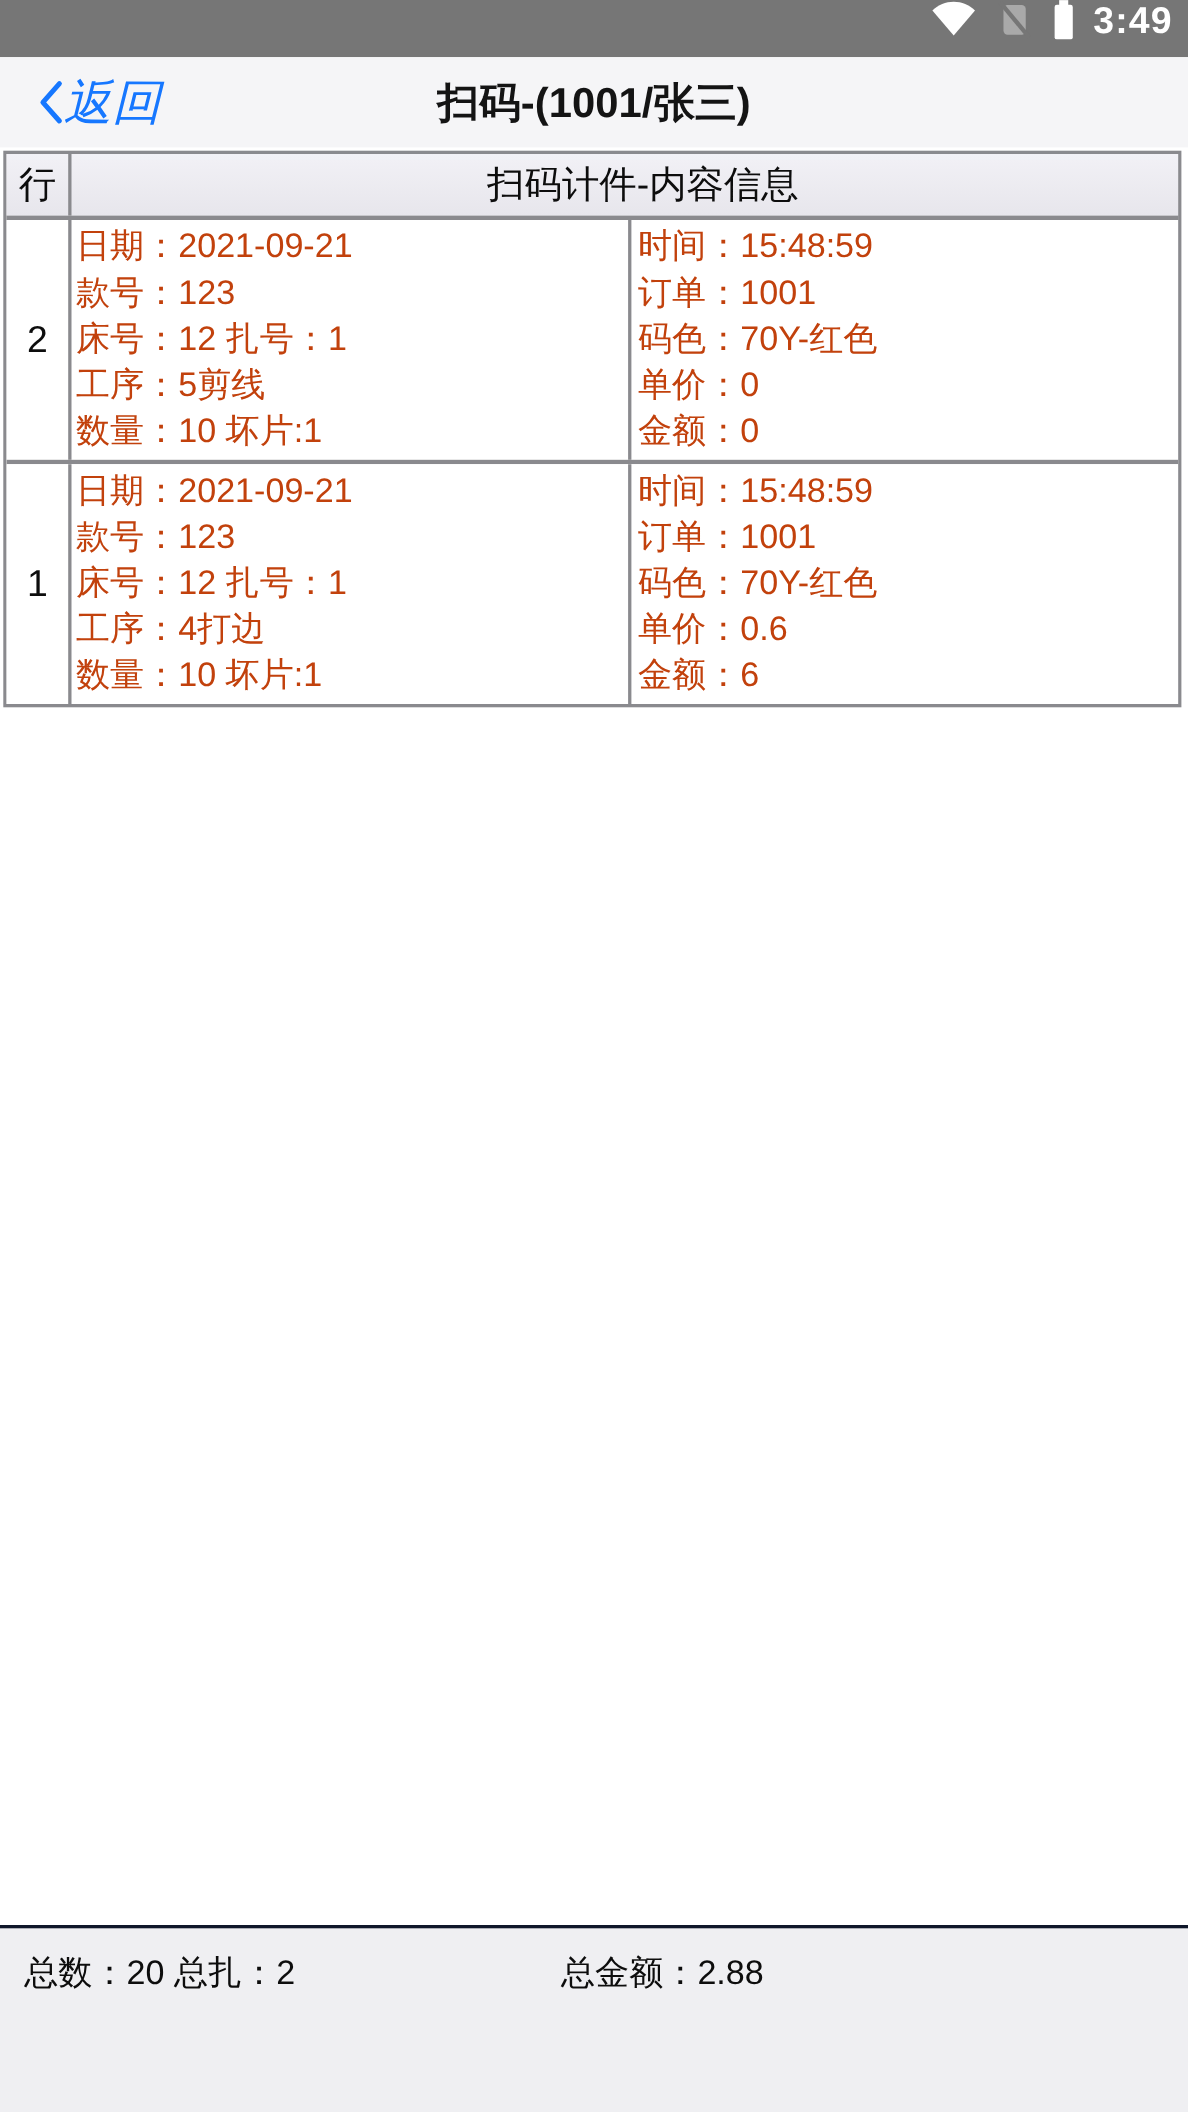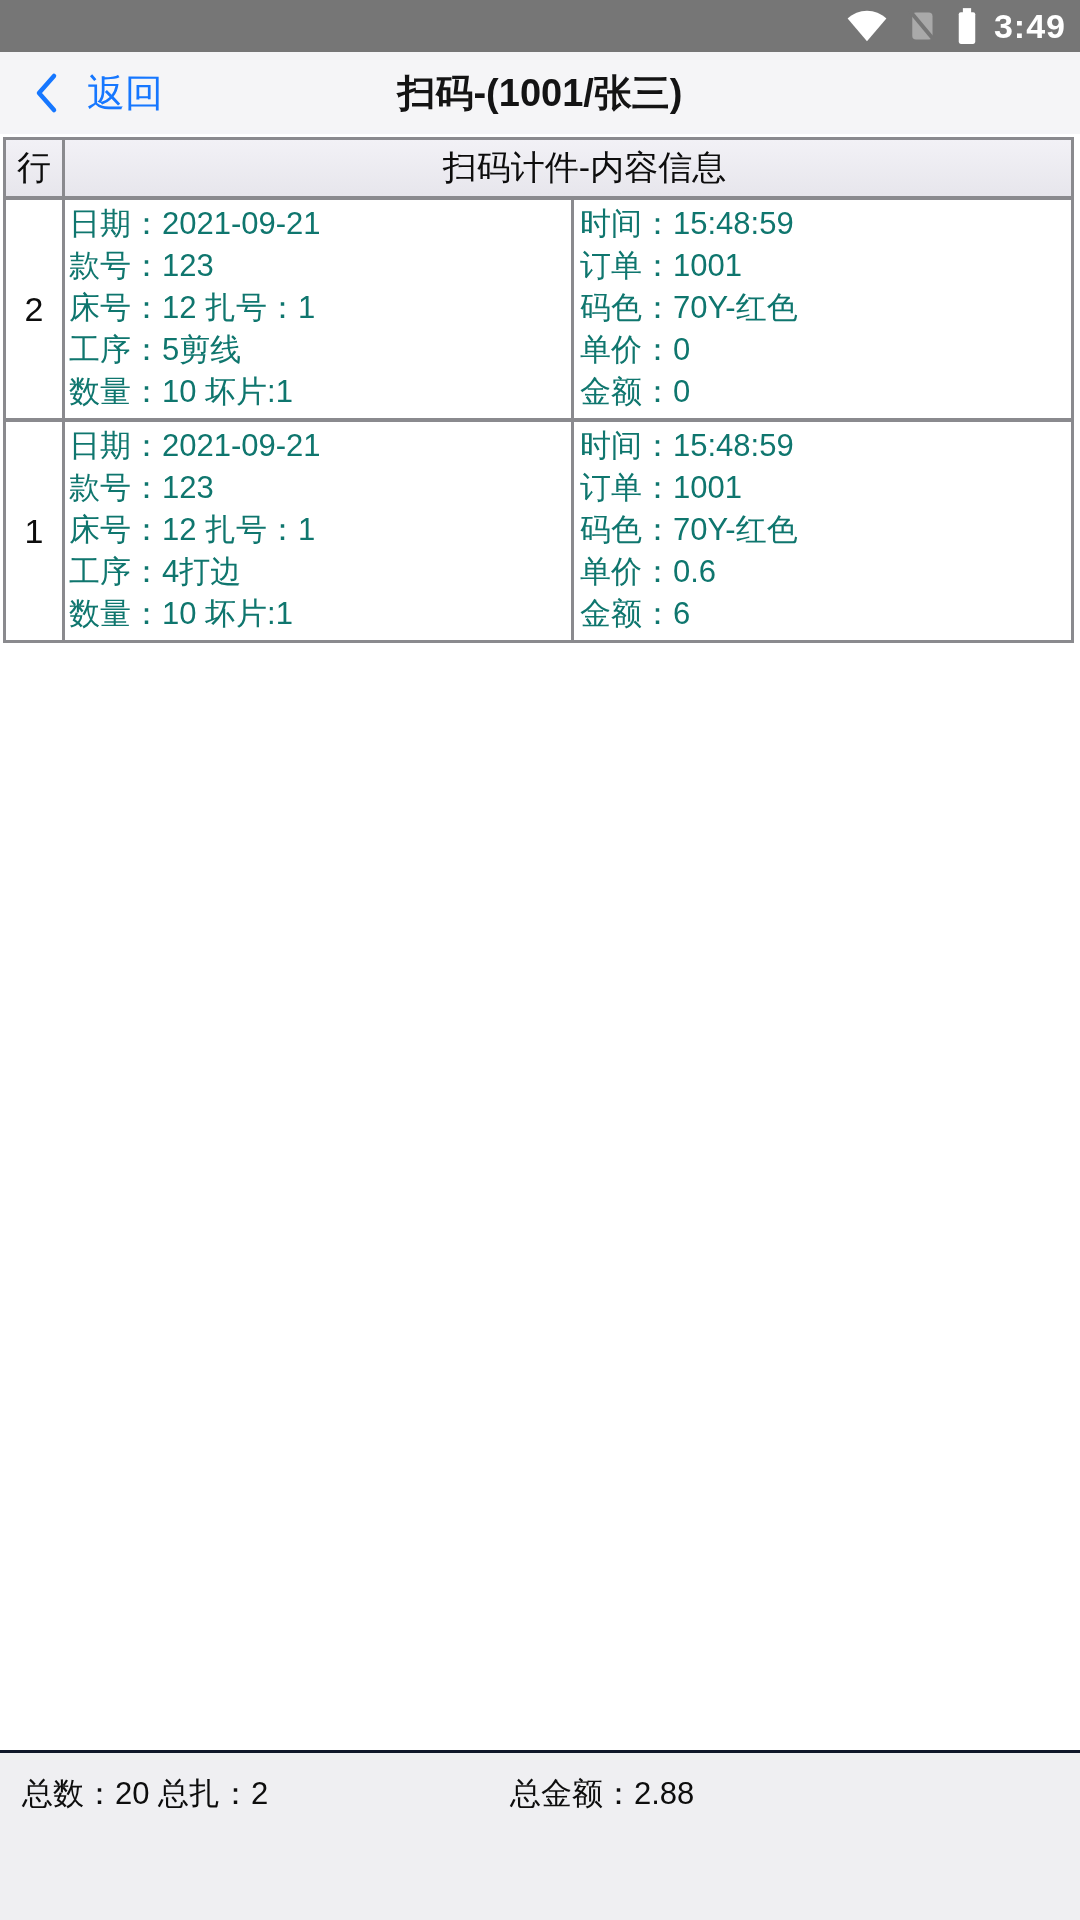--- a/index.html
+++ b/index.html
@@ -7,35 +7,35 @@
   body {
     width:1080px; height:1920px;
     font-family:"Liberation Sans","DejaVu Sans",sans-serif;
     background:#ffffff; color:#0d0d0d;
   }
   .screen { position:relative; width:1080px; height:1920px; background:#fff; overflow:hidden; }
 
   
   .status-bar {
     height:52px; background:#767676;
-    display:flex; align-items:center; justify-content:flex-end;
+    display:flex; align-items:flex-start; justify-content:flex-end;
     padding:0 10px 0 0; gap:16px;
   }
   .status-bar svg { display:block; }
   .status-time { color:#ffffff; font-size:34px; font-weight:600; letter-spacing:1px; padding-right:4px; }
 
   
   .nav-bar {
     height:82px; background:#f5f5f7; position:relative;
     display:flex; align-items:center; justify-content:center;
   }
   .back-btn {
     position:absolute; left:34px; top:0; height:82px;
-    display:flex; align-items:center; gap:29px;
-    color:#1677ff; font-size:38px; cursor:pointer;
+    display:flex; align-items:center; gap:0;
+    color:#1677ff; font-size:44px; cursor:pointer;font-style:italic;
   }
   .nav-title { font-size:38px; font-weight:700; color:#141414; }
 
   
   .scan-table {
     margin:3px 6px 0 3px; width:1071px;
     border:3px solid #8a8a8e; background:#fff;
   }
   .t-header {
     display:grid; grid-template-columns:59px 1fr;
@@ -51,21 +51,21 @@
     display:flex; align-items:center; justify-content:center;
     font-size:34px; color:#0d0d0d;
   }
   .t-row {
     display:grid; grid-template-columns:59px 509px 1fr;
     background:#fff; border-bottom:4px solid #8a8a8e;
   }
   .t-row:last-child { border-bottom:none; }
   .col-left { border-right:3px solid #8a8a8e; padding:3px 0 5px 4px; }
   .col-right { padding:3px 0 5px 6px; }
-  .cell-line { font-size:31px; line-height:42px; white-space:nowrap; color:#0f766e; }
+  .cell-line { font-size:31px; line-height:42px; white-space:nowrap; color:#c2410c; }
 
   
   .footer {
     position:absolute; left:0; bottom:0; width:1080px; height:170px;
     background:#efeff2; border-top:3px solid #0f172a;
   }
   .totals { display:flex; padding:20px 0 0 22px; font-size:31px; color:#0d0d0d; }
   .totals-left { width:488px; }
   .scan-btn {
     position:absolute; left:60px; top:62px; width:960px; height:78px;

